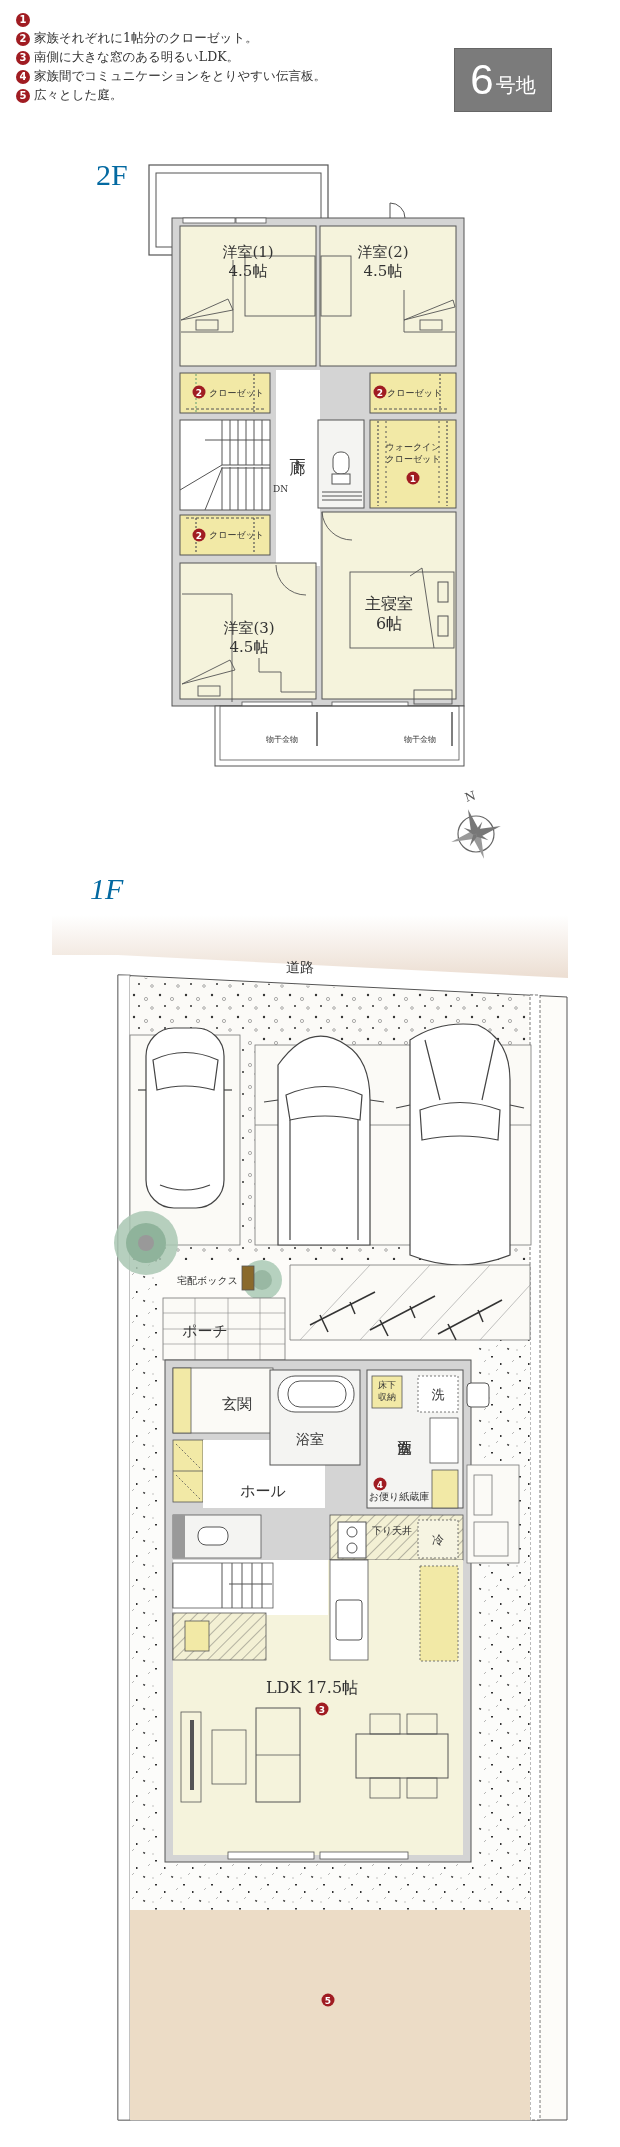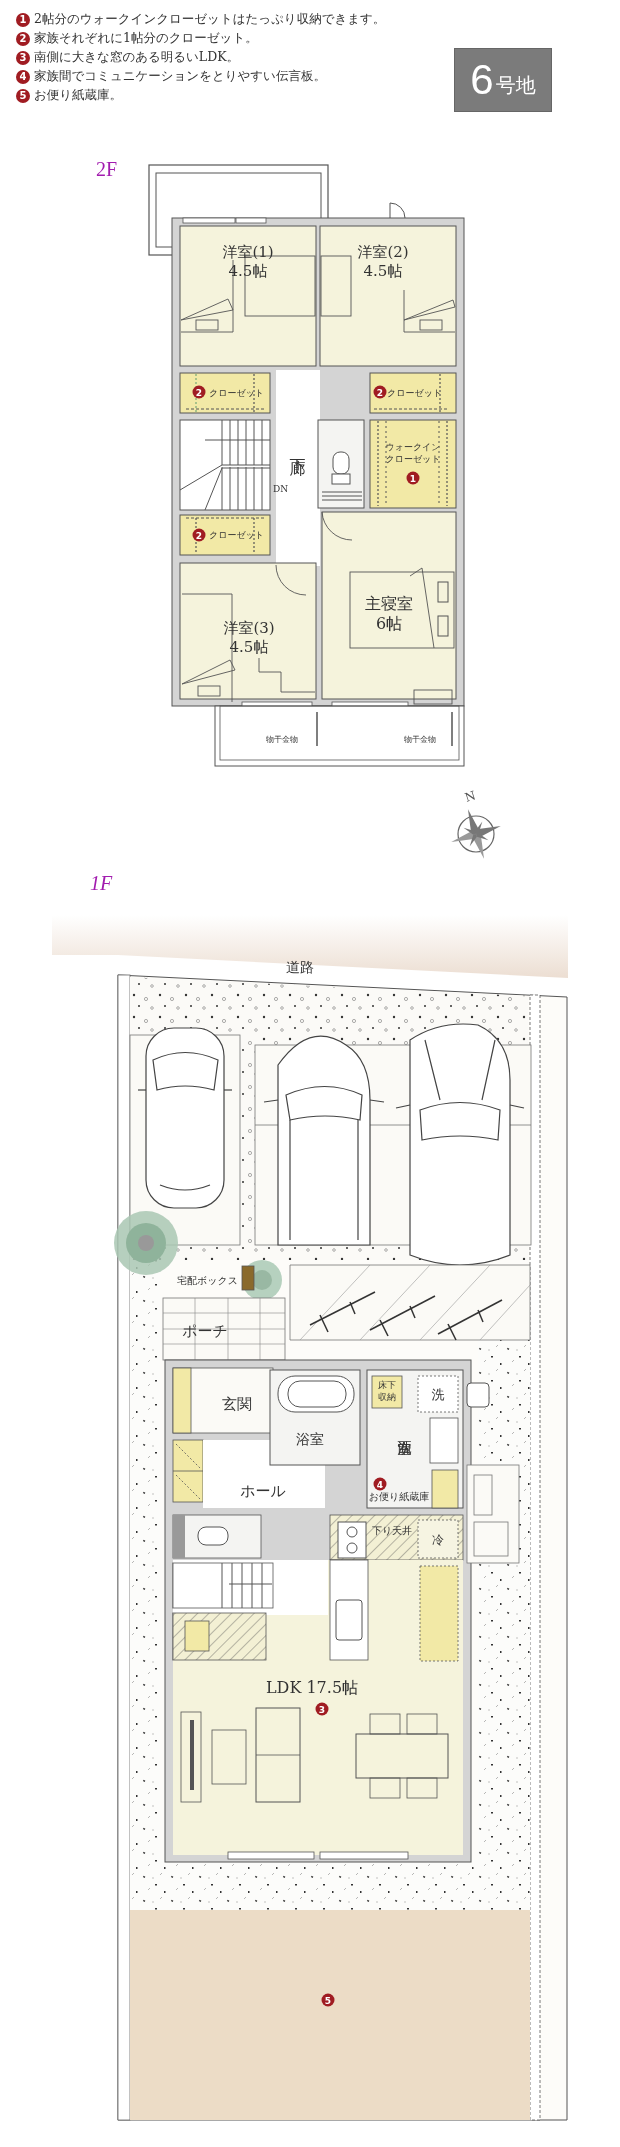--- a/index.html
+++ b/index.html
@@ -4,47 +4,46 @@
 <style>
   * { margin:0; padding:0; box-sizing:border-box; }
   html, body { width:620px; height:2147px; background:#ffffff; overflow:hidden; }
   body { position:relative; font-family:"DejaVu Serif", "Liberation Serif", serif; color:#333; }
   .features { position:absolute; left:16px; top:10px; }
   .feature { display:flex; align-items:center; height:19px; font-size:12.5px; color:#333; white-space:nowrap; }
   .num { width:14px; height:14px; border-radius:50%; background:#a01c22; color:#fff; font-size:10px; font-weight:bold; display:inline-flex; align-items:center; justify-content:center; margin-right:4px; font-family:"DejaVu Sans", sans-serif; flex:none; }
   .lot-badge { position:absolute; left:454px; top:48px; width:98px; height:64px; background:#7b7b7b; color:#fff; display:flex; align-items:center; justify-content:center; border:1px solid #666; }
   .lot-num { font-size:42px; font-family:"Liberation Sans", sans-serif; font-weight:300; line-height:1; }
   .lot-suffix { font-size:20px; margin-left:2px; font-family:"DejaVu Sans", sans-serif; margin-top:10px; }
-  .floor-label { position:absolute; font-size:20px; color:#a21caf; font-family:"Liberation Serif", serif; }
+  .floor-label { position:absolute; font-size:30px; color:#0369a1; font-family:"Liberation Serif", serif; }
   svg { position:absolute; left:0; overflow:visible; }
   .rm { font-family:"DejaVu Serif", serif; fill:#333; }
 </style>
 </head>
 <body>
 
 <div class="features">
   <div class="feature">
       <span class="num">1</span>
-      <span>2帖分のウォークインクローゼットはたっぷり収納できます。</span>
     </div>
   <div class="feature">
       <span class="num">2</span>
       <span>家族それぞれに1帖分のクローゼット。</span>
     </div>
   <div class="feature">
       <span class="num">3</span>
       <span>南側に大きな窓のある明るいLDK。</span>
     </div>
   <div class="feature">
       <span class="num">4</span>
       <span>家族間でコミュニケーションをとりやすい伝言板。</span>
     </div>
   <div class="feature">
       <span class="num">5</span>
-      <span>お便り紙蔵庫。</span>
+      <span>広々とした庭。</span>
     </div>
 </div>
 
 <div class="lot-badge">
   <span class="lot-num">6</span>
     <span class="lot-suffix">号地</span>
 </div>
 
 <div class="floor-label" style="left:96px; top:158px;">2F</div>
 

